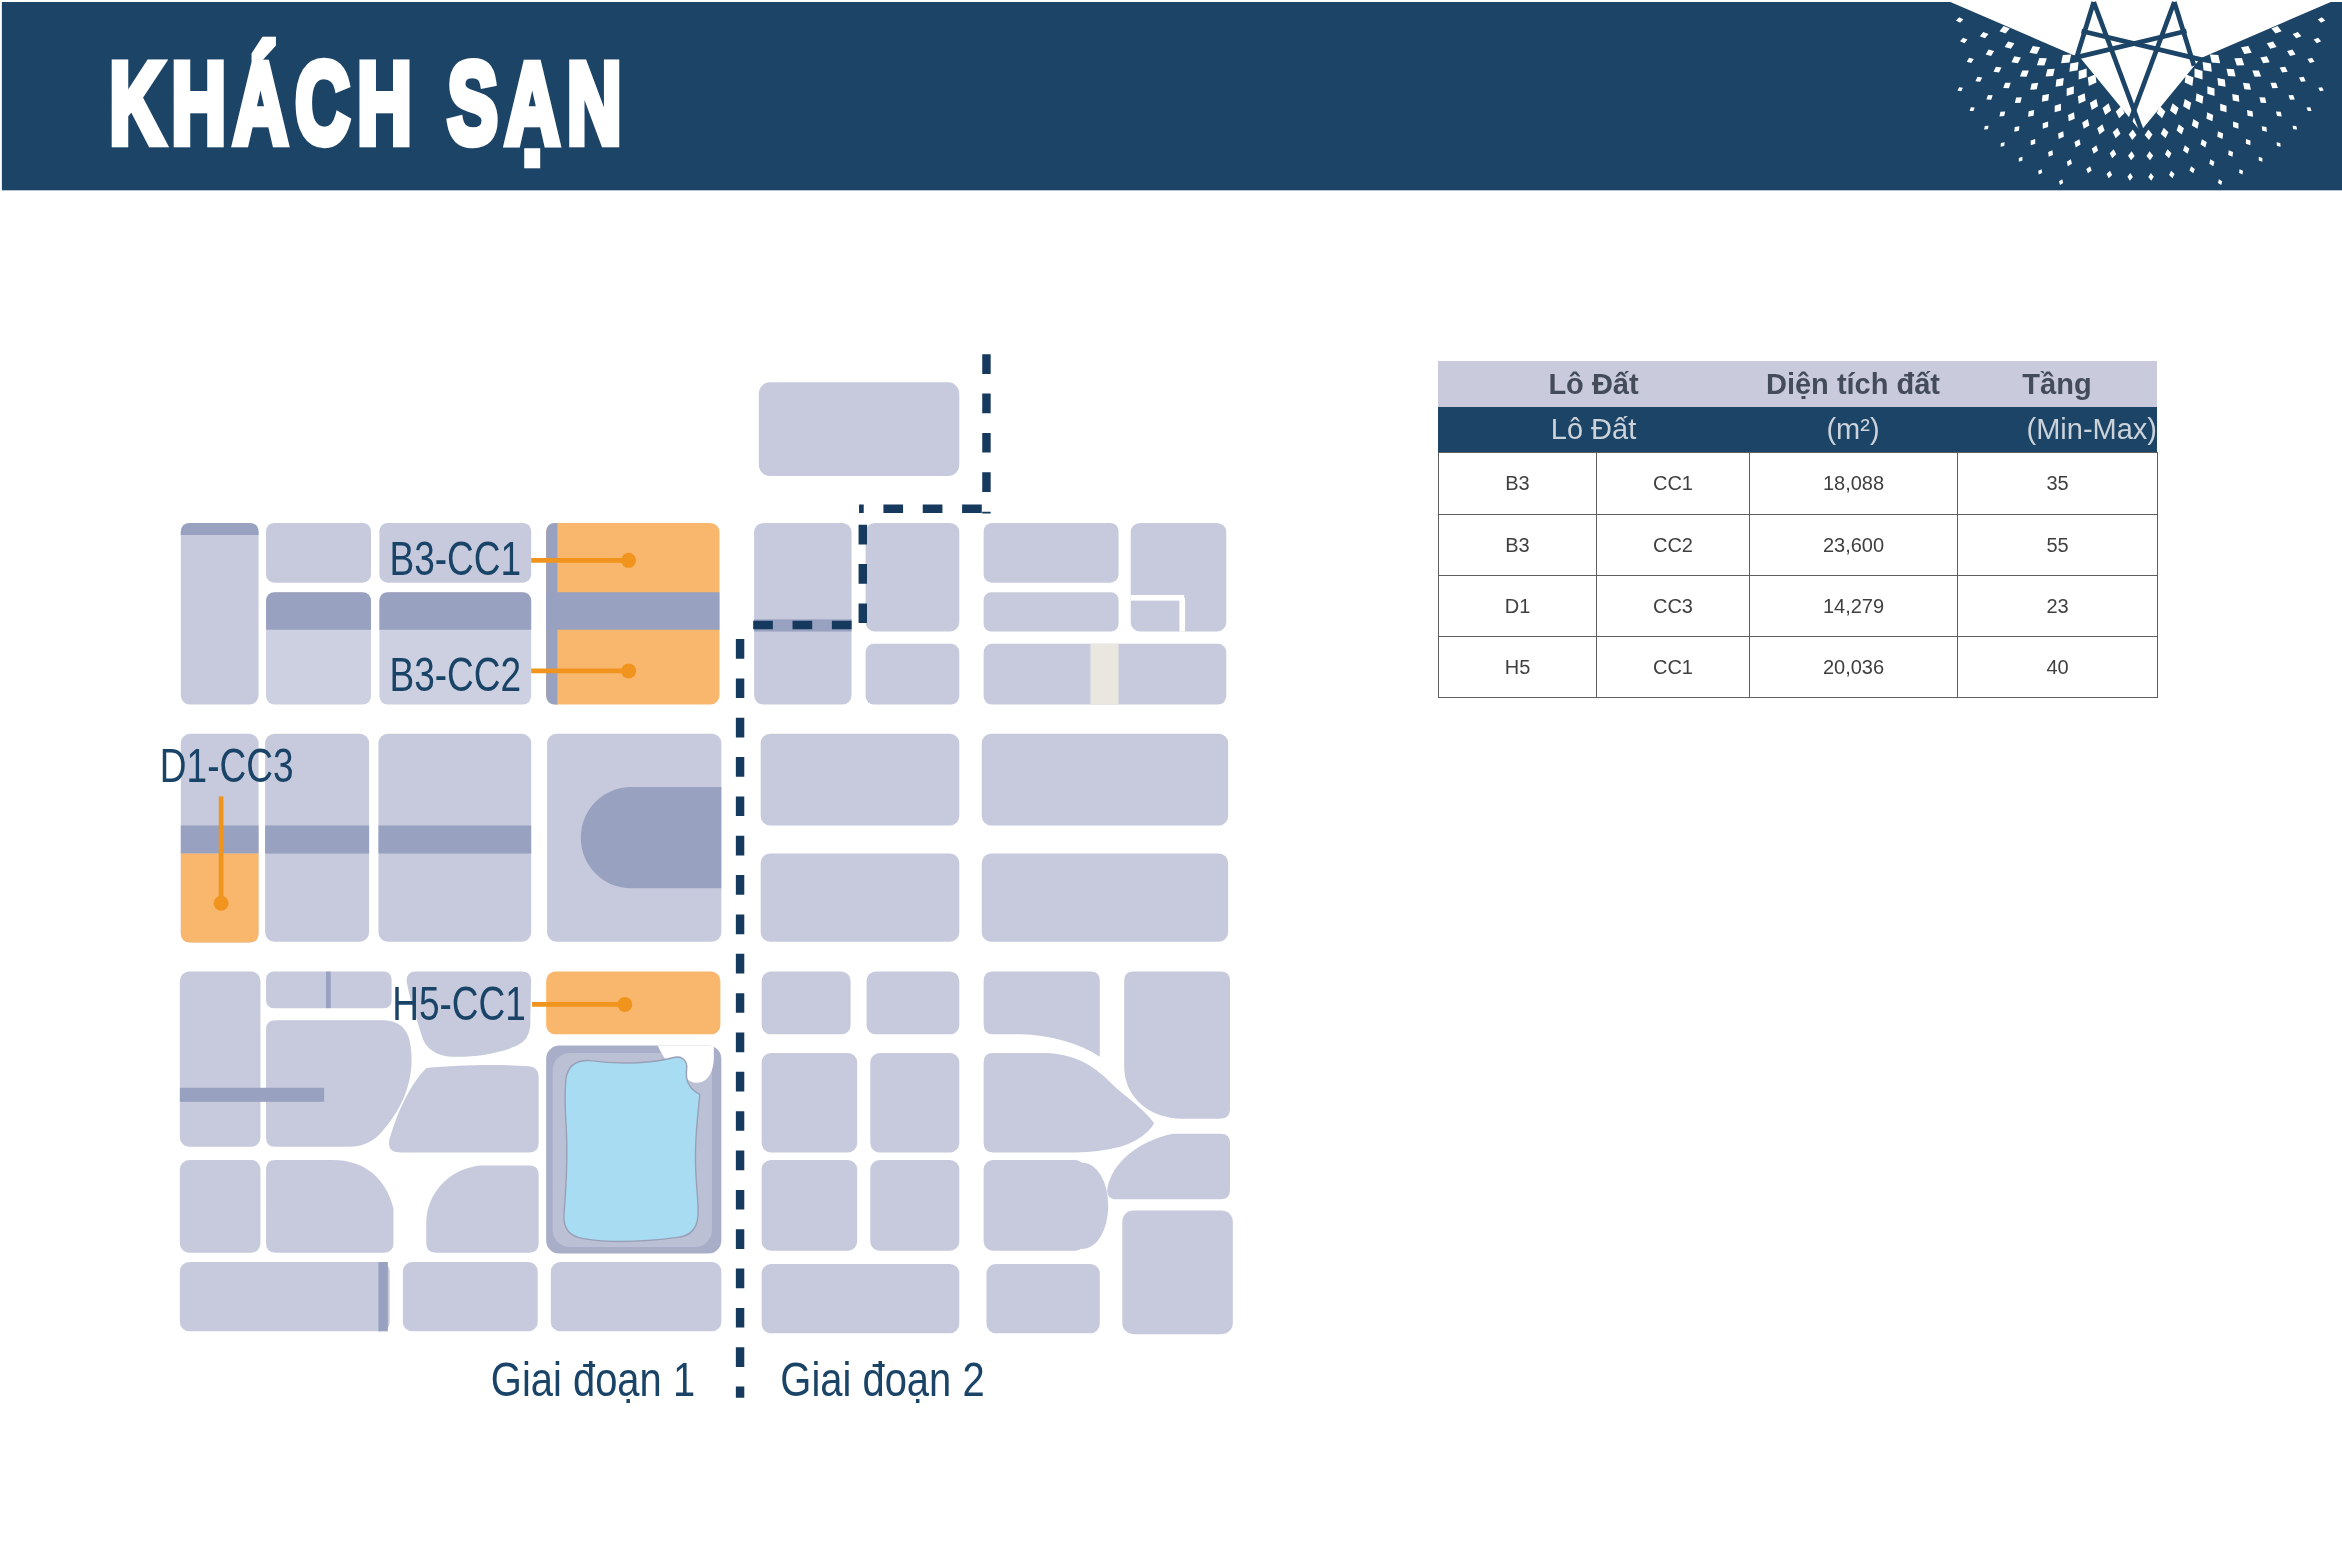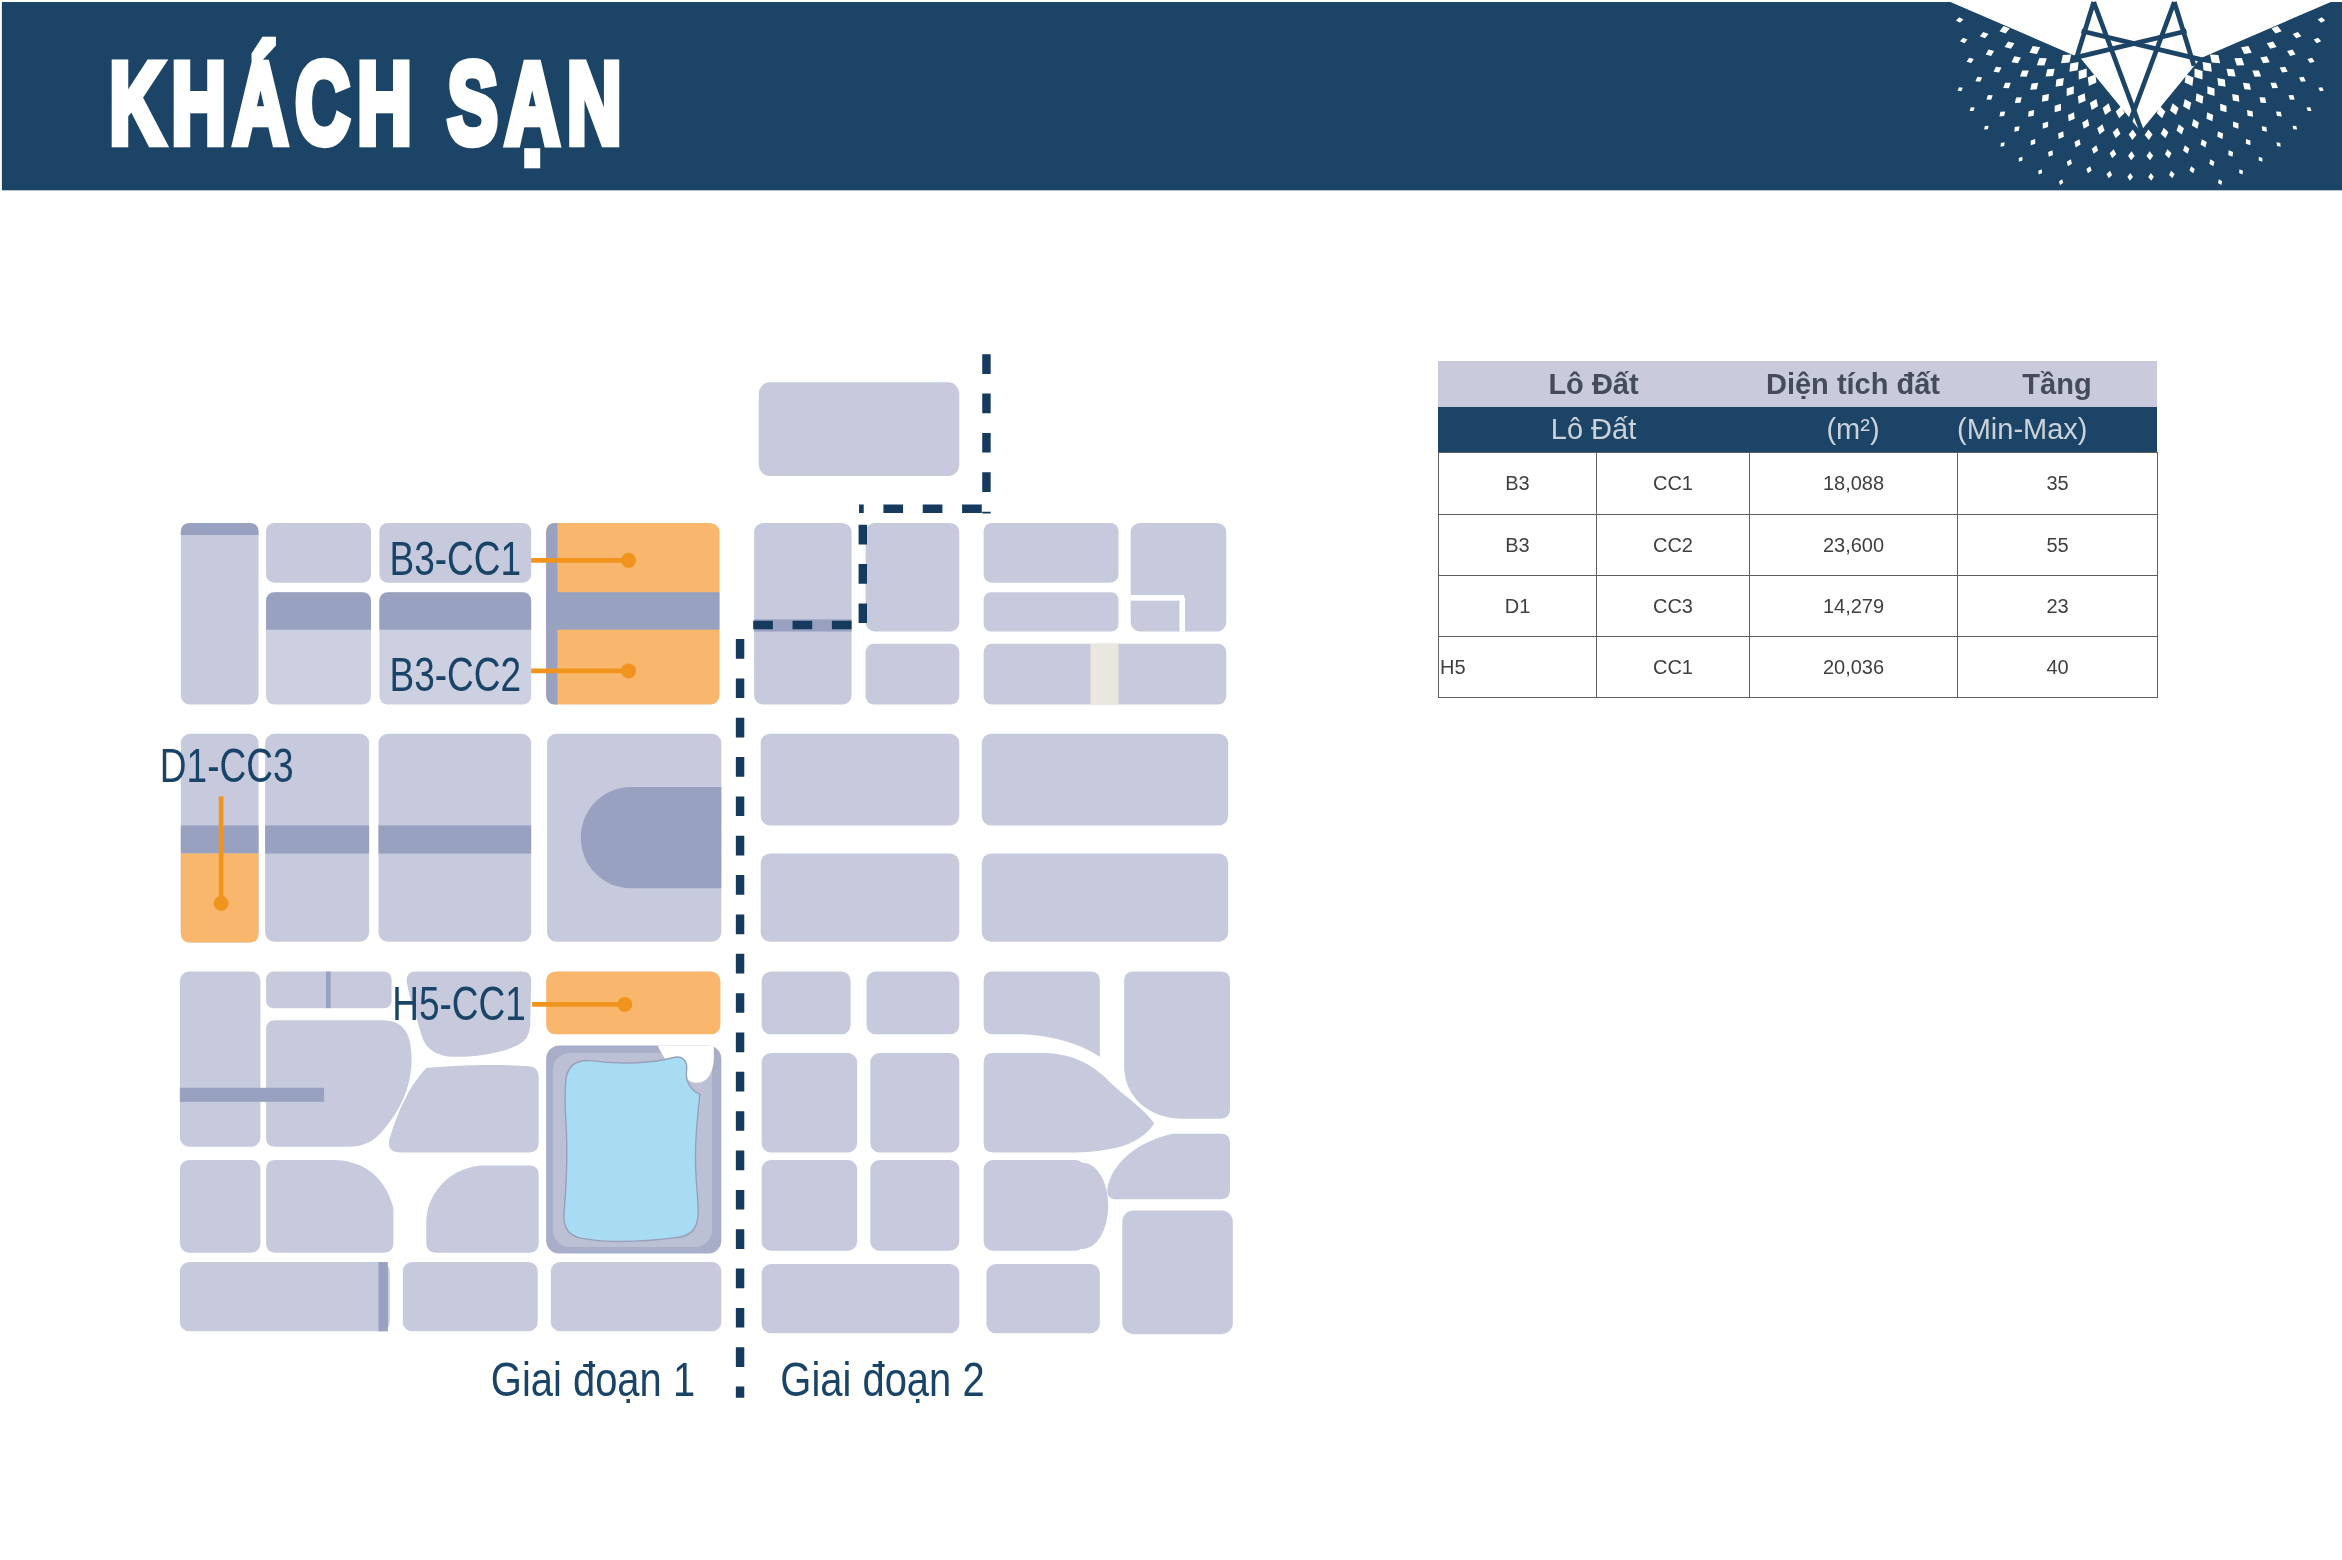--- a/index.html
+++ b/index.html
@@ -301,21 +301,21 @@
 
   <div style="display:flex; height:46px; background:#c9cbdc; color:#454c59; font-weight:bold; font-size:29px; align-items:center;">
     <div style="width:311px; text-align:center;">Lô Đất</div>
     <div style="width:208px; text-align:center;">Diện tích đất</div>
     <div style="width:200px; text-align:center;">Tầng</div>
   </div>
 
   <div style="display:flex; height:45px; background:#1c4466; color:#ccd2da; font-size:29px; align-items:center;">
     <div style="width:311px; text-align:center;">Lô Đất</div>
     <div style="width:208px; text-align:center;">(m²)</div>
-    <div style="width:200px; text-align:left;">(Min-Max)</div>
+    <div style="width:200px; text-align:right;">(Min-Max)</div>
   </div>
 
   <table style="border-collapse:collapse; width:719px; table-layout:fixed; font-size:20px; color:#3f3f3f;">
     <colgroup>
         <col style="width:158px">
         <col style="width:153px">
         <col style="width:208px">
         <col style="width:200px">
       </colgroup>
     <tbody>
@@ -331,21 +331,21 @@
           <td style="border:1.9px solid #5f5f5f; text-align:center;">23,600</td>
           <td style="border:1.9px solid #5f5f5f; text-align:center;">55</td>
         </tr>
     <tr style="height:61px;">
           <td style="border:1.9px solid #5f5f5f; text-align:center;">D1</td>
           <td style="border:1.9px solid #5f5f5f; text-align:center;">CC3</td>
           <td style="border:1.9px solid #5f5f5f; text-align:center;">14,279</td>
           <td style="border:1.9px solid #5f5f5f; text-align:center;">23</td>
         </tr>
     <tr style="height:61px;">
-          <td style="border:1.9px solid #5f5f5f; text-align:left;">H5</td>
+          <td style="border:1.9px solid #5f5f5f; text-align:center;">H5</td>
           <td style="border:1.9px solid #5f5f5f; text-align:center;">CC1</td>
           <td style="border:1.9px solid #5f5f5f; text-align:center;">20,036</td>
           <td style="border:1.9px solid #5f5f5f; text-align:center;margin-top:32px;">40</td>
         </tr>
   </tbody>
     </table>
 </div>
 
 
 </body></html>

